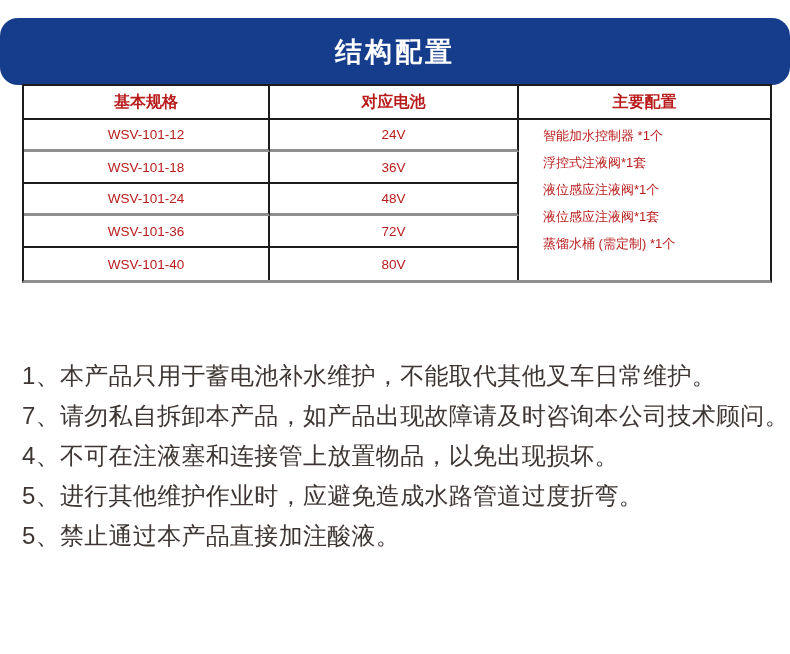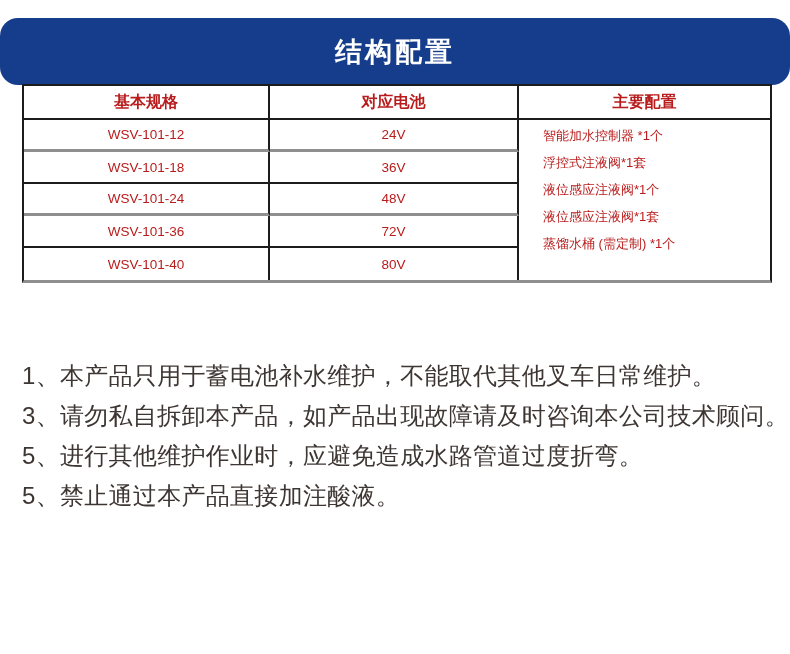--- a/index.html
+++ b/index.html
@@ -139,16 +139,17 @@
     </tr>
     <tr class="rb-none">
       <td class="col-divider">WSV-101-40</td>
       <td class="col-divider">80V</td>
     </tr>
   </tbody>
 </table>
 
 <div class="notes">
   <div class="note-item">1、本产品只用于蓄电池补水维护，不能取代其他叉车日常维护。</div>
-  <div class="note-item">3、请勿私自拆卸本产品，如产品出现故障请及时咨询本公司技术顾问。</div>
+  <div class="note-item">7、请勿私自拆卸本产品，如产品出现故障请及时咨询本公司技术顾问。</div>
+  <div class="note-item">4、不可在注液塞和连接管上放置物品，以免出现损坏。</div>
   <div class="note-item">5、进行其他维护作业时，应避免造成水路管道过度折弯。</div>
   <div class="note-item">5、禁止通过本产品直接加注酸液。</div>
 </div>
 
 </body></html>

